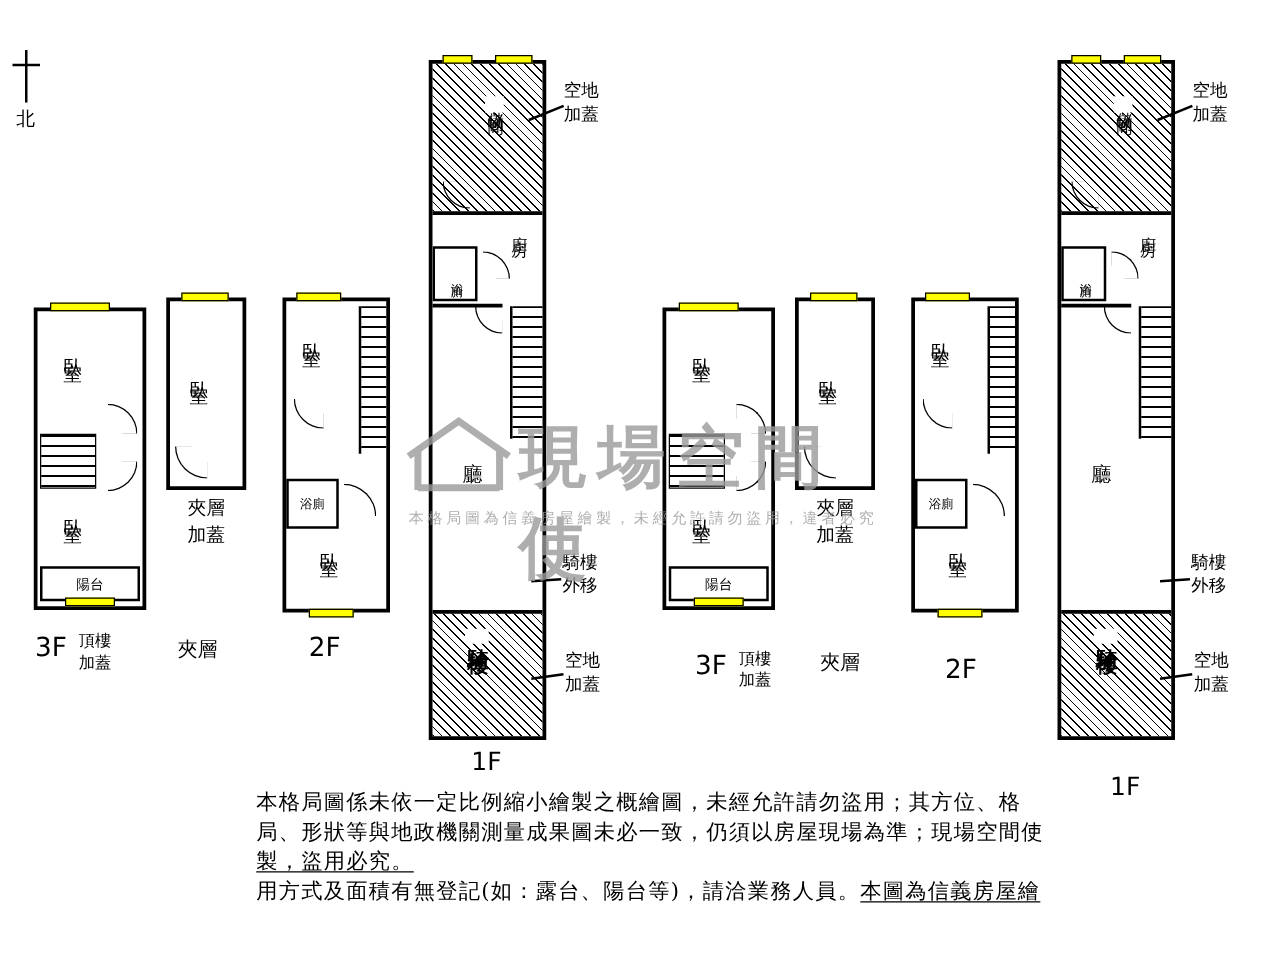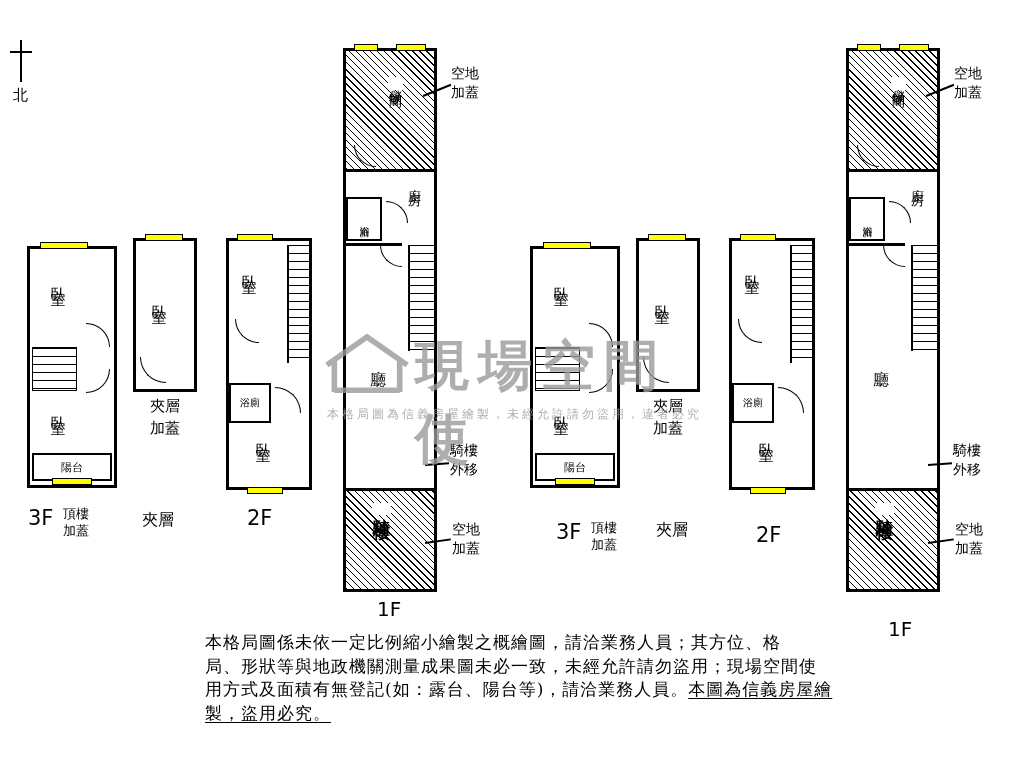--- a/index.html
+++ b/index.html
@@ -255,17 +255,17 @@
   <svg class="wm-house" viewBox="0 0 90 70">
     <path d="M10 64 V30 M80 30 V64" fill="none" style="stroke:var(--watermark-gray,#9b9b9b)" stroke-width="6"></path>
     <path d="M2 35 L45 5 L88 35" fill="none" style="stroke:var(--watermark-gray,#9b9b9b)" stroke-width="6"></path>
     <path d="M10 62 H80" fill="none" style="stroke:var(--watermark-gray,#9b9b9b)" stroke-width="6"></path>
   </svg>
   <div class="wm-brand">現場空間使</div>
   <div class="wm-notice">本格局圖為信義房屋繪製，未經允許請勿盜用，違者必究</div>
 </div>
 
 <div class="disclaimer">
-  <div><span>本格局圖係未依一定比例縮小繪製之概繪圖，請洽業務人員；其方位、格</span></div>
-  <div><span>局、形狀等與地政機關測量成果圖未必一致，未經允許請勿盜用；現場空間使</span></div>
+  <div><span>本格局圖係未依一定比例縮小繪製之概繪圖，未經允許請勿盜用；其方位、格</span></div>
+  <div><span>局、形狀等與地政機關測量成果圖未必一致，仍須以房屋現場為準；現場空間使</span></div>
+  <div><span class="u">製，盜用必究。</span></div>
   <div><span>用方式及面積有無登記(如：露台、陽台等)，請洽業務人員。</span><span class="u">本圖為信義房屋繪</span></div>
-  <div><span class="u">製，盜用必究。</span></div>
 </div>
 
 </body></html>

